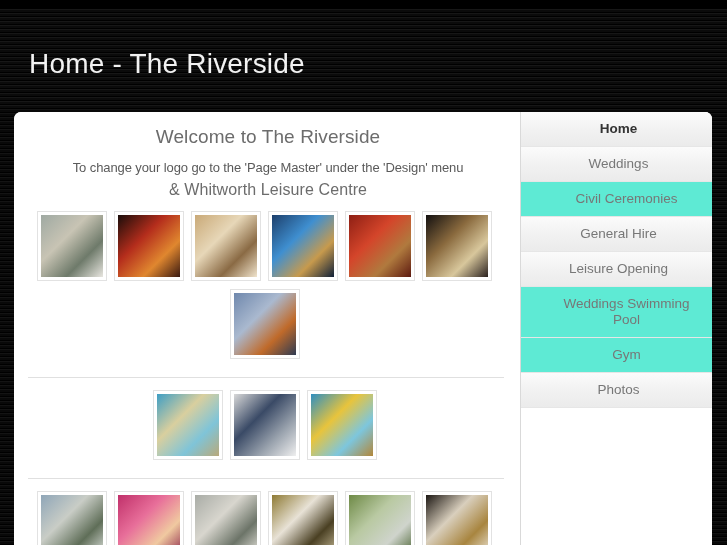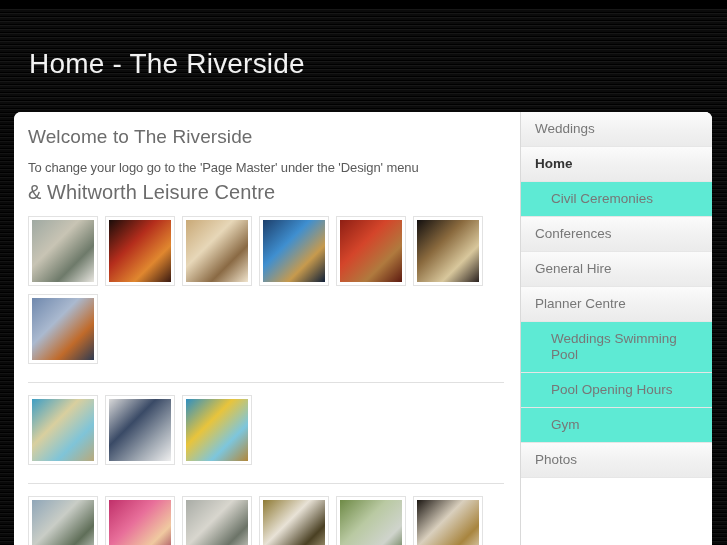--- a/index.html
+++ b/index.html
@@ -73,20 +73,21 @@
     left: 14px;
     top: 112px;
     width: 698px;
     height: 433px;
     background: #ffffff;
     border-top-left-radius: 7px;
     border-top-right-radius: 7px;
     box-sizing: border-box;
     overflow: hidden;
     display: flex;
+    text-align: center;
   }
 
   
   .content {
     width: 506px;
     box-sizing: border-box;
     padding: 14px 12px 0 14px;
     background: #ffffff;
     overflow: hidden;
     position: relative;
@@ -100,21 +101,21 @@
   }
   .content-note {
     margin: 12px 0 6px 0;
     font-size: 13px;
     font-weight: normal;
     color: #5a5a5a;
     letter-spacing: -0.1px;
   }
   .content-subheading {
     margin: 0 0 12px 0;
-    font-size: 20px;
+    font-size: 16px;
     font-weight: normal;
     color: #6c6c6c;
     letter-spacing: 0.1px;
   }
 
   
   .gallery {
     margin: 0;
     padding: 0;
     font-size: 0;
@@ -206,27 +207,25 @@
           </div>
           <div class="gallery-divider"></div>
           <div class="gallery">
             <div class="gallery-row"><div class="thumb" title="Stone building exterior with flagpole"><span class="pic" style="background-image: linear-gradient(135deg, rgb(143, 166, 184) 0%, rgb(201, 205, 198) 38%, rgb(95, 110, 88) 70%, rgb(227, 230, 226) 100%);"></span></div><div class="thumb" title="Pink and red floral function decor"><span class="pic" style="background-image: linear-gradient(135deg, rgb(192, 48, 106) 0%, rgb(232, 111, 154) 38%, rgb(240, 201, 160) 70%, rgb(138, 34, 72) 100%);"></span></div><div class="thumb" title="Stone cottage entrance with planters"><span class="pic" style="background-image: linear-gradient(135deg, rgb(169, 172, 166) 0%, rgb(216, 214, 206) 38%, rgb(108, 116, 104) 70%, rgb(236, 233, 226) 100%);"></span></div><div class="thumb" title="Ceremony room with chair covers"><span class="pic" style="background-image: linear-gradient(135deg, rgb(142, 122, 52) 0%, rgb(232, 226, 214) 38%, rgb(74, 64, 35) 70%, rgb(201, 189, 154) 100%);"></span></div><div class="thumb" title="Outdoor gathering beside stone building"><span class="pic" style="background-image: linear-gradient(135deg, rgb(110, 138, 70) 0%, rgb(185, 201, 162) 38%, rgb(207, 212, 204) 70%, rgb(71, 96, 47) 100%);"></span></div><div class="thumb" title="Banquet hall set with white chair covers"><span class="pic" style="background-image: linear-gradient(135deg, rgb(28, 23, 19) 0%, rgb(217, 207, 189) 38%, rgb(168, 133, 63) 70%, rgb(239, 233, 221) 100%);"></span></div></div>
           </div>
         </div>
     </div>
 
     <div class="sidebar">
       <div id="nav-list">
+          <a class="nav-item active">Home</a>
           <a class="nav-item">Weddings</a>
-          <a class="nav-item active">Home</a>
           <a class="nav-item child">Civil Ceremonies</a>
-          <a class="nav-item">Conferences</a>
           <a class="nav-item">General Hire</a>
-          <a class="nav-item">Planner Centre</a>
+          <a class="nav-item">Leisure Opening</a>
           <a class="nav-item child">Weddings Swimming Pool</a>
-          <a class="nav-item child">Pool Opening Hours</a>
           <a class="nav-item child">Gym</a>
           <a class="nav-item">Photos</a>
         </div>
     </div>
 
   </div>
 </div>
 
 </body></html>

